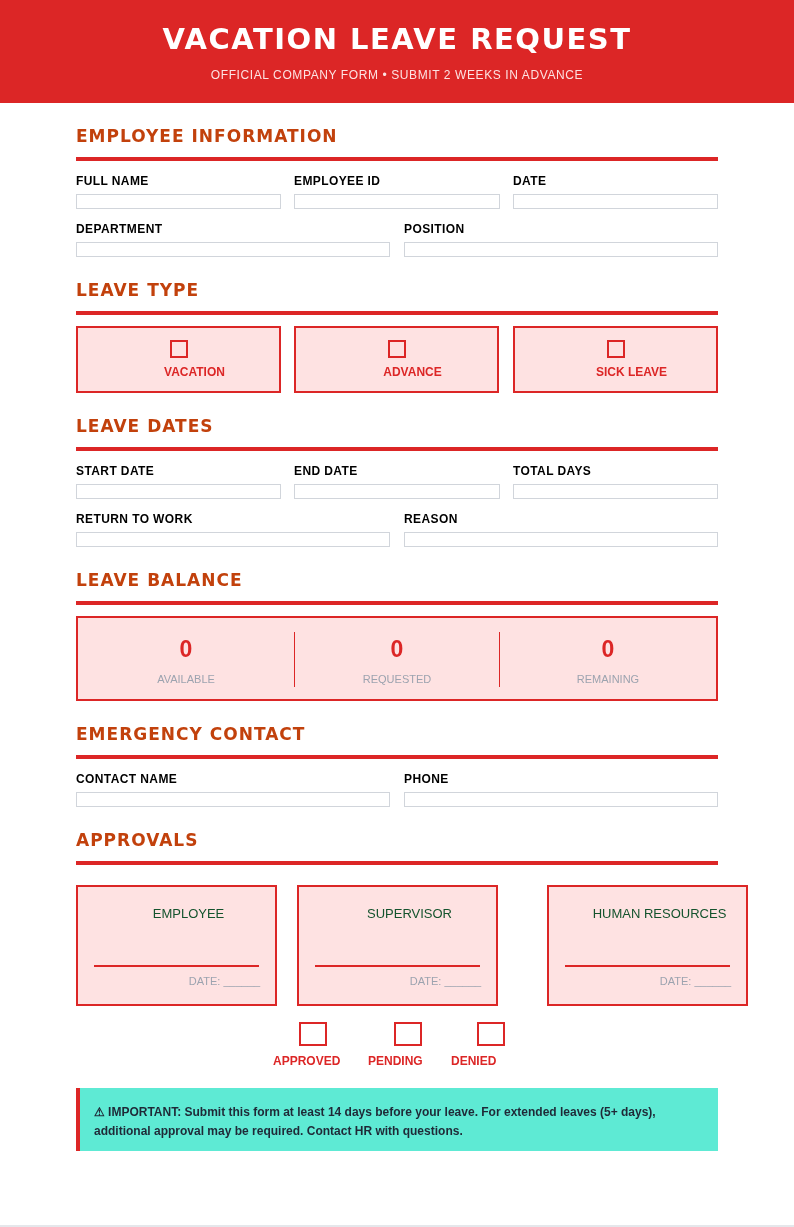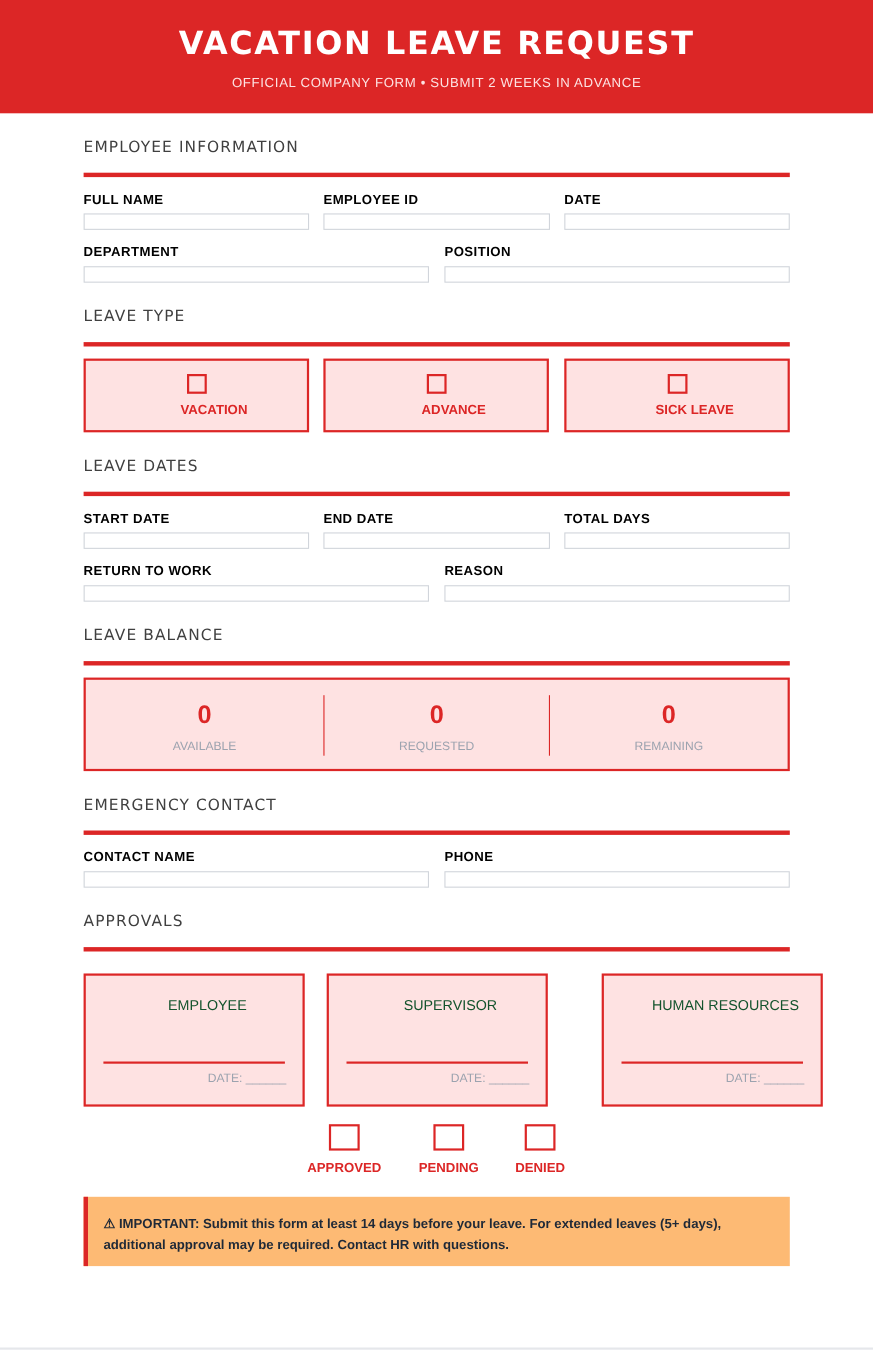--- a/index.html
+++ b/index.html
@@ -2,46 +2,46 @@
 <html><head>
 <meta charset="utf-8">
 <style>
   * { box-sizing: border-box; margin: 0; padding: 0; }
   html, body { width: 794px; height: 1227px; background: #ffffff; }
   body { font-family: "Liberation Sans", sans-serif; color: #374151; position: relative; overflow: hidden; }
   .header { position: absolute; left: 0; top: 0; width: 794px; height: 103px; background: #dc2626; text-align: center; color: #fff; }
   .header .title { position: absolute; top: 22px; left: 0; width: 100%; font-family: "DejaVu Sans", sans-serif; font-weight: bold; font-size: 29px; letter-spacing: 1.5px; }
   .header .subtitle { position: absolute; top: 68px; left: 0; width: 100%; font-size: 12px; letter-spacing: 0.6px; color: #fde2e2; }
 
-  .section-title { position: absolute; left: 76px; font-family: "DejaVu Sans", sans-serif; font-weight: normal; font-size: 14px; color: #404040; letter-spacing: 1px; }
+  .section-title { position: absolute; left: 76px; font-family: "DejaVu Sans", sans-serif; font-weight: bold; font-size: 17px; color: #c2410c; letter-spacing: 1px; }
   .section-rule { position: absolute; left: 76px; width: 642px; height: 4px; background: #dc2626; }
 
   .label { position: absolute; font-weight: bold; font-size: 12px; color: #000000; letter-spacing: 0.4px; }
   .field { position: absolute; height: 15px; border: 1px solid #d1d5db; background: #fff; }
 
   .type-box { position: absolute; top: 326px; width: 205px; height: 67px; background: #fee2e2; border: 2px solid #dc2626; text-align: center; }
   .type-box .cb { position: absolute; left: 50%; top: 12px; width: 18px; height: 18px; margin-left: -9px; border: 2px solid #dc2626; background: transparent; }
   .type-box .lbl { position: absolute; left: 0; width: 100%; top: 37px; font-weight: bold; font-size: 12px; color: #dc2626; padding-left: 32px; }
 
   .balance { position: absolute; left: 76px; top: 616px; width: 642px; height: 85px; background: #fee2e2; border: 2px solid #dc2626; }
   .bal-col { position: absolute; top: 0; height: 81px; text-align: center; }
   .bal-col .num { position: absolute; left: 0; width: 100%; top: 18px; font-weight: bold; font-size: 23px; color: #dc2626; }
   .bal-col .cap { position: absolute; left: 0; width: 100%; top: 55px; font-size: 11px; color: #9ca3af; }
   .bal-div { position: absolute; top: 14px; width: 1px; height: 55px; background: #dc2626; }
 
   .sig-box { position: absolute; top: 885px; width: 201px; height: 121px; background: #fee2e2; border: 2px solid #dc2626; text-align: center; }
   .sig-box .role { position: absolute; left: 0; width: 100%; top: 19px; font-weight: normal; font-size: 13px; color: #14532d; margin-left: 12px; }
   .sig-box .line { position: absolute; left: 16px; right: 16px; top: 78px; height: 2px; background: #dc2626; }
   .sig-box .date { position: absolute; left: 0; width: 100%; top: 88px; font-size: 11px; color: #9ca3af; margin-left: 48px; }
 
-  .status { position: absolute; top: 1022px; text-align: center; }
+  .status { position: absolute; top: 1022px; }
   .status .cb { width: 28px; height: 24px; border: 2px solid #dc2626; margin: 0 auto; }
   .status .lbl { margin-top: 8px; font-weight: bold; font-size: 12px; color: #dc2626; white-space: nowrap; }
 
-  .notice { position: absolute; left: 76px; top: 1088px; width: 642px; height: 63px; background: #fdba74; border-left: 4px solid #dc2626; padding: 15px 14px 0 14px; font-weight: bold; font-size: 12px; line-height: 19px; color: #1f2937; }
+  .notice { position: absolute; left: 76px; top: 1088px; width: 642px; height: 63px; background: #5eead4; border-left: 4px solid #dc2626; padding: 15px 14px 0 14px; font-weight: bold; font-size: 12px; line-height: 19px; color: #1f2937; }
   .bottom-rule { position: absolute; left: 0; top: 1225px; width: 794px; height: 2px; background: #e5e7eb; }
 </style>
 </head>
 <body>
 
 <div class="header">
   <div class="title">VACATION LEAVE REQUEST</div>
   <div class="subtitle">OFFICIAL COMPANY FORM • SUBMIT 2 WEEKS IN ADVANCE</div>
 </div>
 

